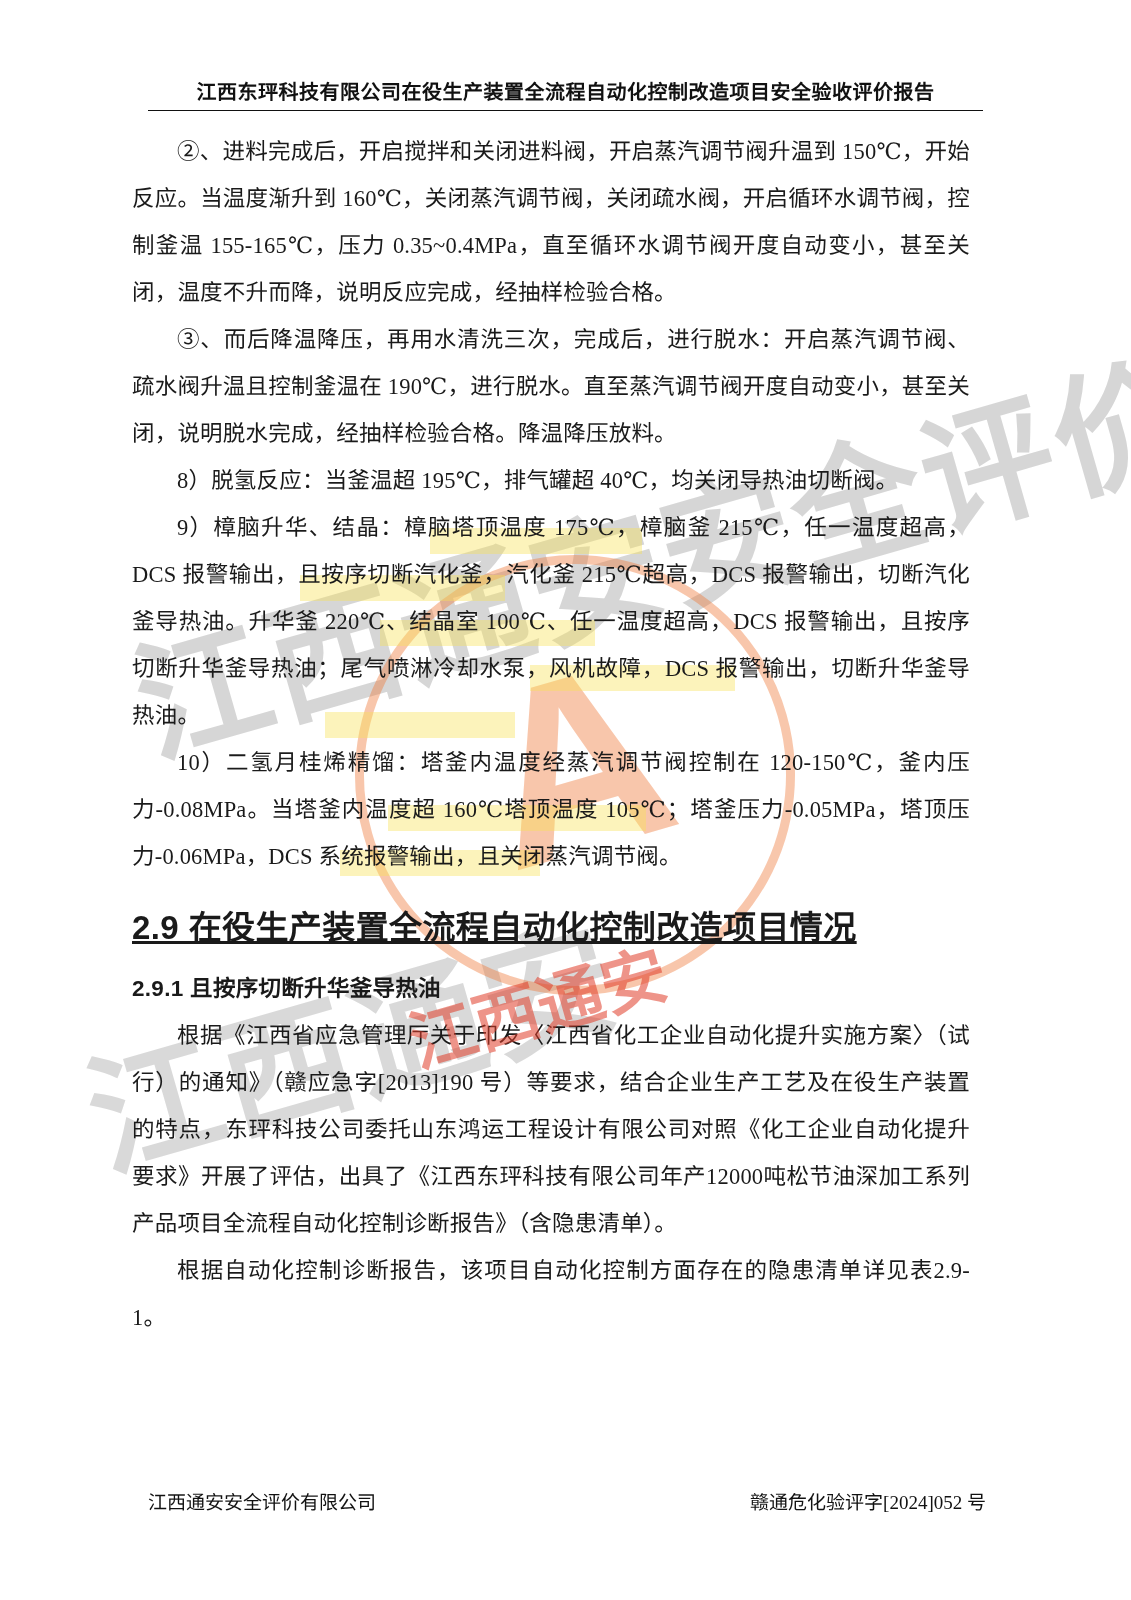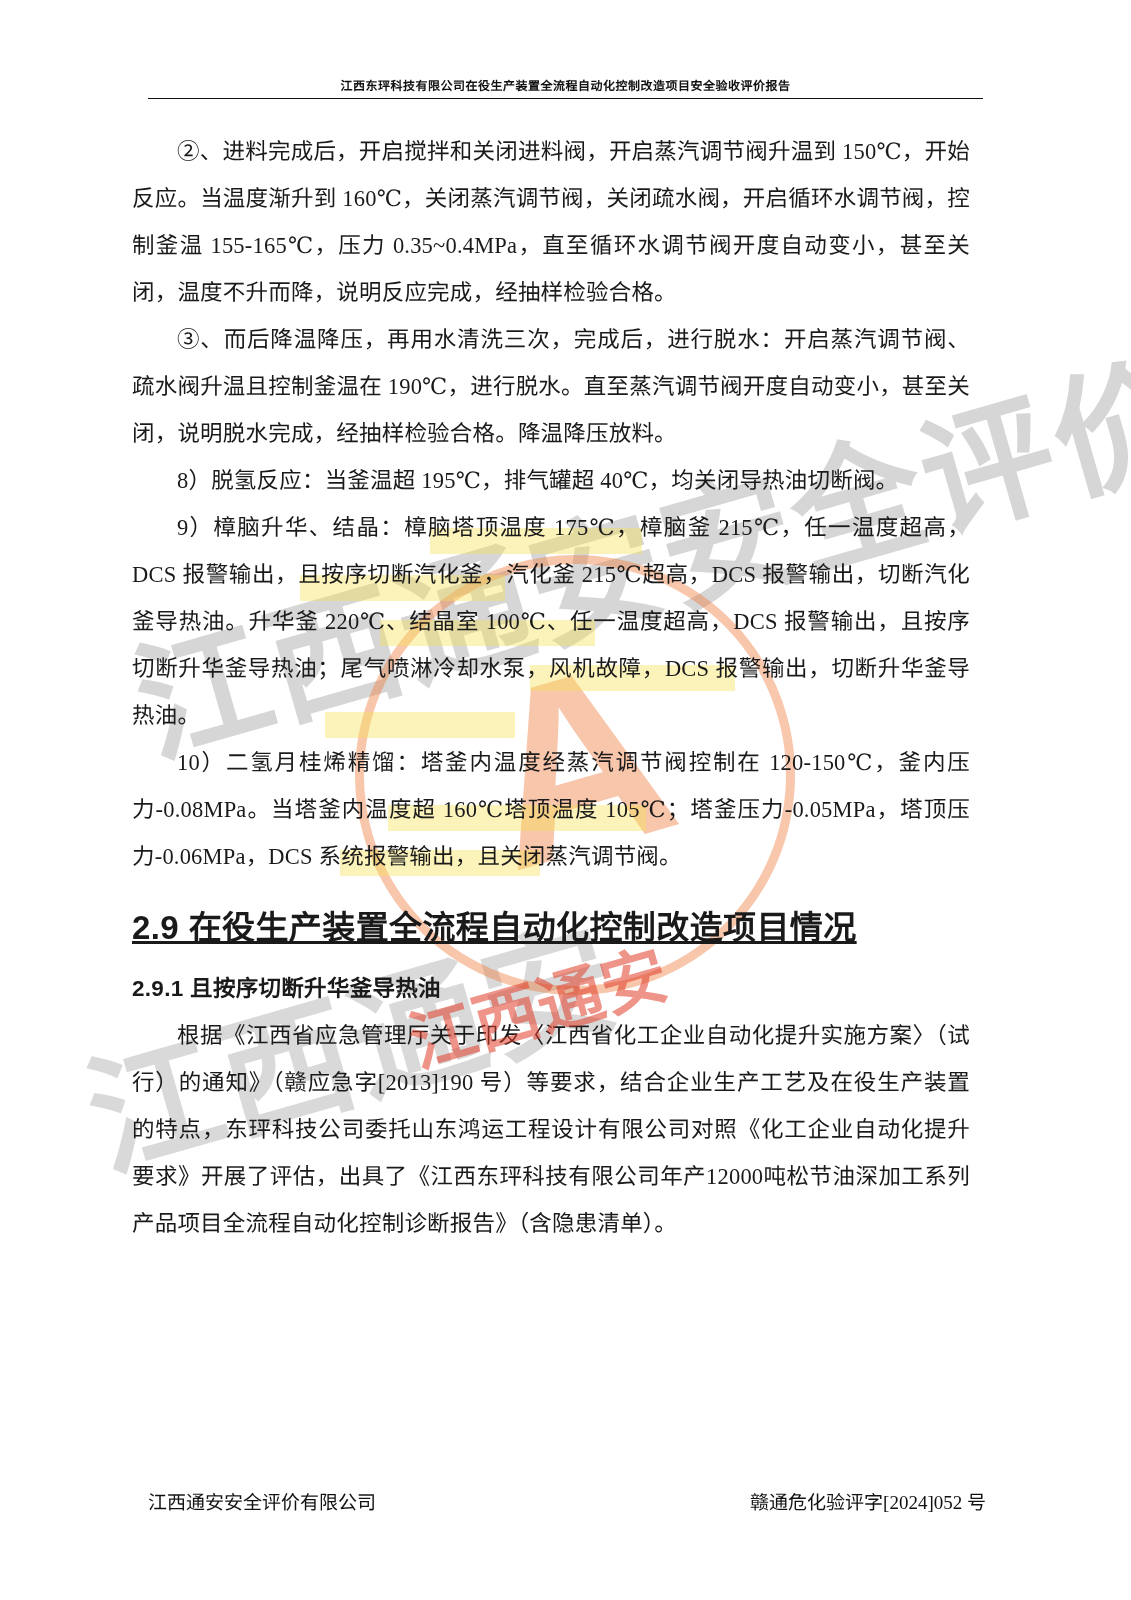--- a/index.html
+++ b/index.html
@@ -21,21 +21,21 @@
   
   .header {
     position: absolute;
     top: 76px;
     left: 148px;
     width: 835px;
     text-align: center;
   }
   .header .htext {
     font-family: "Liberation Sans", "DejaVu Sans", sans-serif;
-    font-size: 12px;
+    font-size: 20px;
     font-weight: 700;
     letter-spacing: 0.5px;
     color: #111;
     white-space: nowrap;
   }
   .header .hrule {
     margin-top: 5px;
     border-bottom: 1.3px solid #111;
     width: 100%;
   }
@@ -199,20 +199,21 @@
     <p class="para">②、进料完成后，开启搅拌和关闭进料阀，开启蒸汽调节阀升温到 150℃，开始反应。当温度渐升到 160℃，关闭蒸汽调节阀，关闭疏水阀，开启循环水调节阀，控制釜温 155-165℃，压力 0.35~0.4MPa，直至循环水调节阀开度自动变小，甚至关闭，温度不升而降，说明反应完成，经抽样检验合格。</p>
     <p class="para">③、而后降温降压，再用水清洗三次，完成后，进行脱水：开启蒸汽调节阀、疏水阀升温且控制釜温在 190℃，进行脱水。直至蒸汽调节阀开度自动变小，甚至关闭，说明脱水完成，经抽样检验合格。降温降压放料。</p>
     <p class="para">8）脱氢反应：当釜温超 195℃，排气罐超 40℃，均关闭导热油切断阀。</p>
     <p class="para">9）樟脑升华、结晶：樟脑塔顶温度 175℃，樟脑釜 215℃，任一温度超高，DCS 报警输出，且按序切断汽化釜，汽化釜 215℃超高，DCS 报警输出，切断汽化釜导热油。升华釜 220℃、结晶室 100℃、任一温度超高，DCS 报警输出，且按序切断升华釜导热油；尾气喷淋冷却水泵，风机故障，DCS 报警输出，切断升华釜导热油。</p>
     <p class="para">10）二氢月桂烯精馏：塔釜内温度经蒸汽调节阀控制在 120-150℃，釜内压力-0.08MPa。当塔釜内温度超 160℃塔顶温度 105℃；塔釜压力-0.05MPa，塔顶压力-0.06MPa，DCS 系统报警输出，且关闭蒸汽调节阀。</p>
 
     <h2 class="sec">2.9 在役生产装置全流程自动化控制改造项目情况</h2>
     <h3 class="subsec">2.9.1 且按序切断升华釜导热油</h3>
 
     <p class="para">根据《江西省应急管理厅关于印发〈江西省化工企业自动化提升实施方案〉（试行）的通知》（赣应急字[2013]190 号）等要求，结合企业生产工艺及在役生产装置的特点，东玶科技公司委托山东鸿运工程设计有限公司对照《化工企业自动化提升要求》开展了评估，出具了《江西东玶科技有限公司年产12000吨松节油深加工系列产品项目全流程自动化控制诊断报告》（含隐患清单）。</p>
+    <p class="para">根据自动化控制诊断报告，该项目自动化控制方面存在的隐患清单详见表2.9-1。</p>
   </div>
 
   <div class="stamp-red">江西通安</div>
 
   <div class="footer">
     <div class="f-left">江西通安安全评价有限公司</div>
     <div class="f-right">赣通危化验评字[2024]052 号</div>
   </div>
 
 </div>

